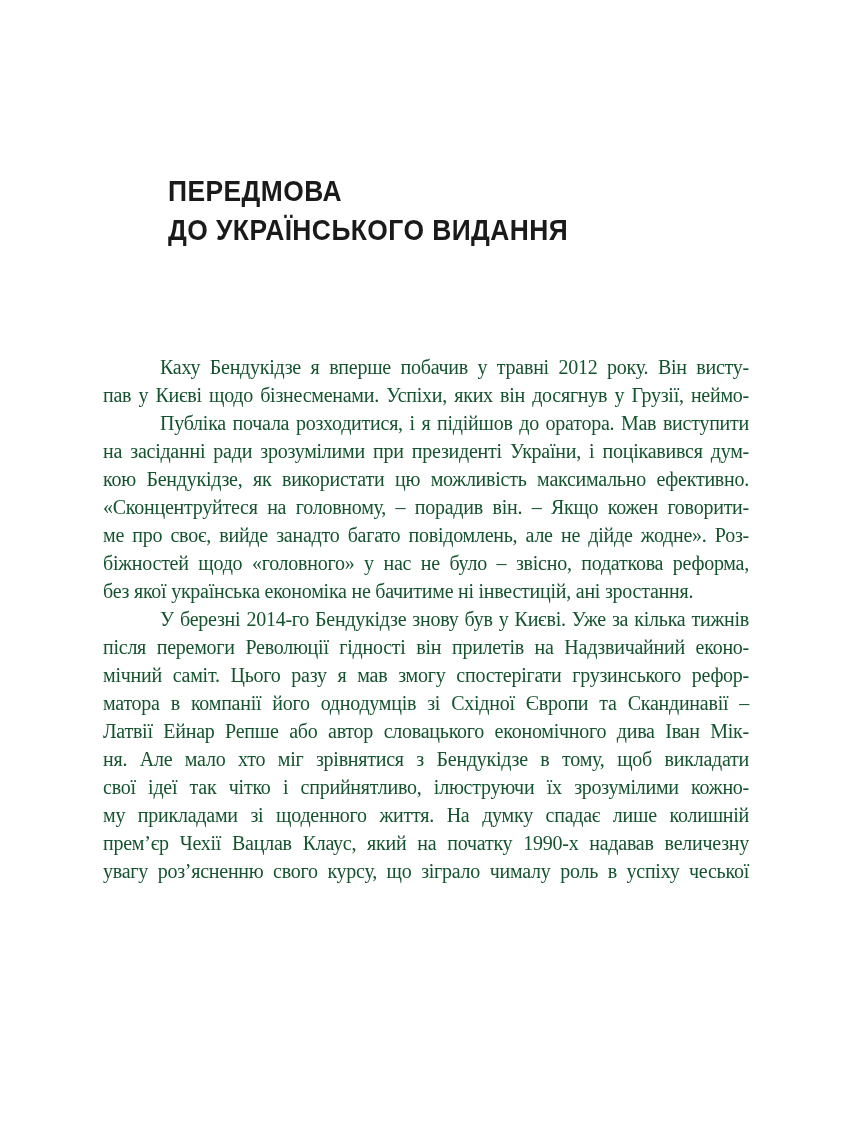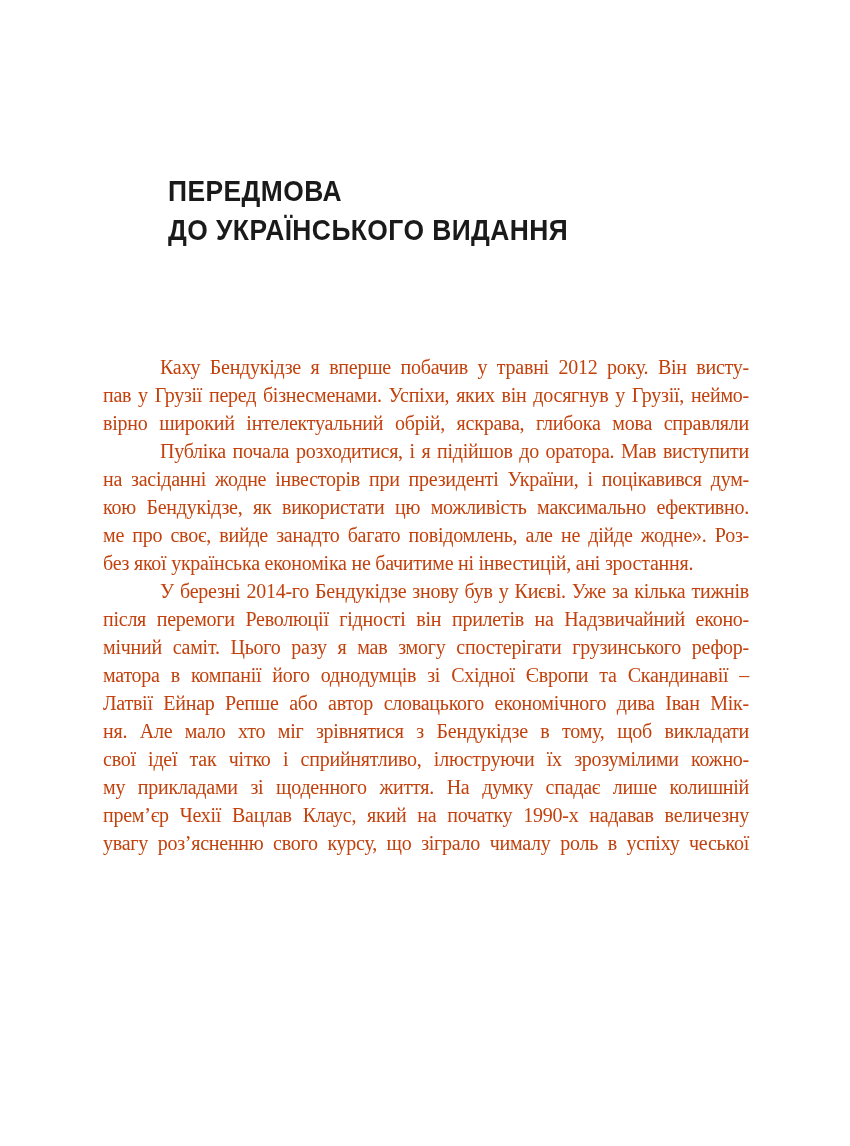--- a/index.html
+++ b/index.html
@@ -34,21 +34,21 @@
     white-space: nowrap;
   }
   .textblock {
     position: absolute;
     left: 103px;
     top: 353px;
     width: 646px;
     font-size: 20px;
     line-height: 28px;
     letter-spacing: -0.25px;
-    color: #c2410c;
+    color: #14532d;
   }
   .line {
     text-align: justify;
     text-align-last: justify;
     white-space: normal;
   }
   .line.first {
     text-indent: 57px;
   }
   .line.last {
@@ -58,26 +58,27 @@
 </head>
 <body>
 
 <div class="page">
   <h1 class="title">
     <span class="title-line">ПЕРЕДМОВА</span>
     <span class="title-line">ДО УКРАЇНСЬКОГО ВИДАННЯ</span>
   </h1>
   <div class="textblock">
       <div class="line first">Каху Бендукідзе я вперше побачив у травні 2012 року. Він висту-</div>
-      <div class="line">пав у Грузії перед бізнесменами. Успіхи, яких він досягнув у Грузії, неймо-</div>
-      <div class="line">вірно широкий інтелектуальний обрій, яскрава, глибока мова справляли</div>
+      <div class="line">пав у Києві щодо бізнесменами. Успіхи, яких він досягнув у Грузії, неймо-</div>
       <div class="line first">Публіка почала розходитися, і я підійшов до оратора. Мав виступити</div>
-      <div class="line">на засіданні жодне інвесторів при президенті України, і поцікавився дум-</div>
+      <div class="line">на засіданні ради зрозумілими при президенті України, і поцікавився дум-</div>
       <div class="line">кою Бендукідзе, як використати цю можливість максимально ефективно.</div>
+      <div class="line">«Сконцентруйтеся на головному, – порадив він. – Якщо кожен говорити-</div>
       <div class="line">ме про своє, вийде занадто багато повідомлень, але не дійде жодне». Роз-</div>
+      <div class="line">біжностей щодо «головного» у нас не було – звісно, податкова реформа,</div>
       <div class="line last">без якої українська економіка не бачитиме ні інвестицій, ані зростання.</div>
       <div class="line first">У березні 2014-го Бендукідзе знову був у Києві. Уже за кілька тижнів</div>
       <div class="line">після перемоги Революції гідності він прилетів на Надзвичайний еконо-</div>
       <div class="line">мічний саміт. Цього разу я мав змогу спостерігати грузинського рефор-</div>
       <div class="line">матора в компанії його однодумців зі Східної Європи та Скандинавії –</div>
       <div class="line">Латвії Ейнар Репше або автор словацького економічного дива Іван Мік-</div>
       <div class="line">ня. Але мало хто міг зрівнятися з Бендукідзе в тому, щоб викладати</div>
       <div class="line">свої ідеї так чітко і сприйнятливо, ілюструючи їх зрозумілими кожно-</div>
       <div class="line">му прикладами зі щоденного життя. На думку спадає лише колишній</div>
       <div class="line">прем’єр Чехії Вацлав Клаус, який на початку 1990-х надавав величезну</div>

